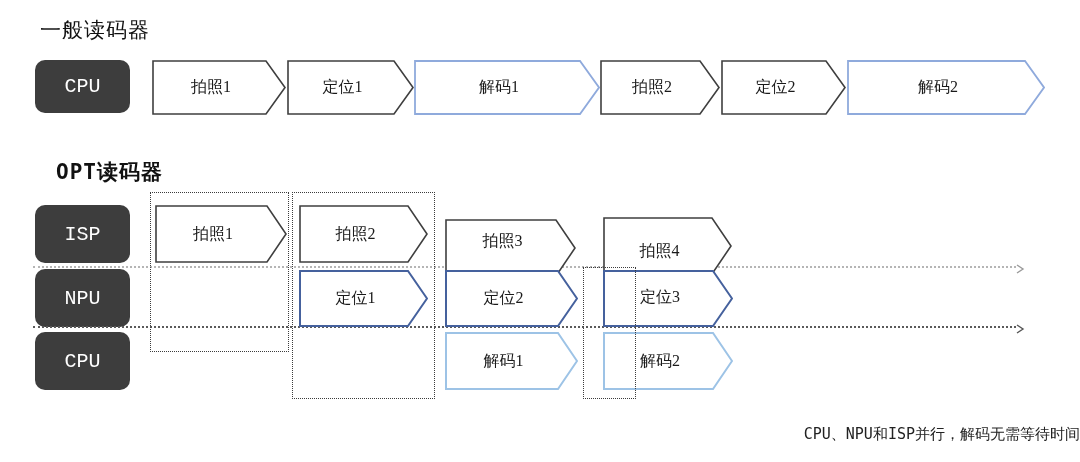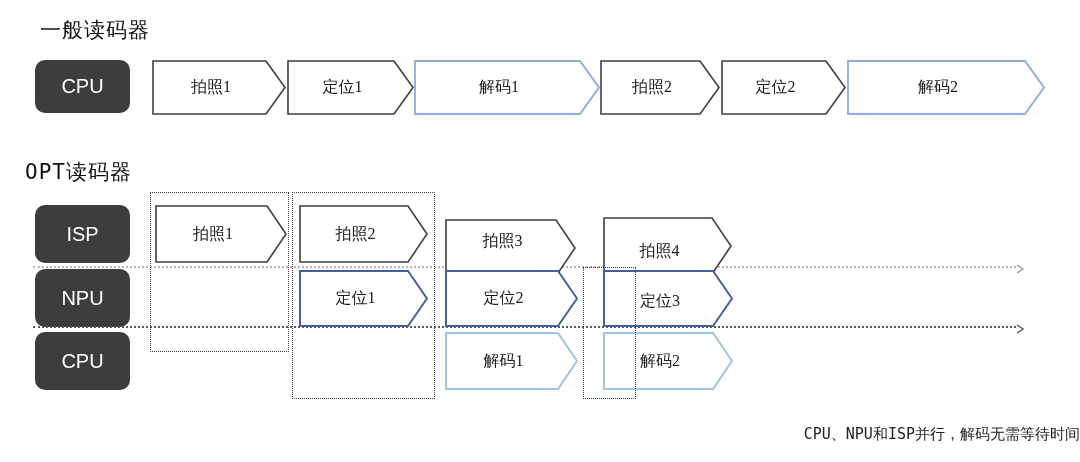--- a/index.html
+++ b/index.html
@@ -9,21 +9,21 @@
     color:#1a1a1a;overflow:hidden;padding-left:31px;
   }
   .sec-title{
     position:absolute;font-size:21px;letter-spacing:1px;
     font-family:"DejaVu Sans Mono","Liberation Serif",serif;
     color:#111;white-space:nowrap;
   }
   .lane{
     position:absolute;left:35px;width:95px;background:#3d3d3d;border-radius:10px;
     display:flex;align-items:center;justify-content:center;
-    color:#fff;font-size:20px;font-family:Liberation Sans, sans-serif;
+    color:#fff;font-size:20px;font-family:Liberation Mono, monospace;
   }
   .block{position:absolute;}
   .block svg{position:absolute;left:0;top:0;display:block;}
   .block .lbl{
     position:absolute;left:0;top:0;right:16px;bottom:0;
     display:flex;align-items:center;justify-content:center;
     font-size:16px;white-space:nowrap;
   }
   .axis{position:absolute;height:0;}
   .axis1{border-top:2px dotted #b5b5b5;}
@@ -77,21 +77,21 @@
       </svg>
     <span class="lbl">定位2</span>
   </div>
   <div class="block" style="left:847px;top:60px;width:198px;height:55px;">
     <svg width="198" height="55" viewBox="0 0 198 55">
         <polygon points="1,1 178,1 197,27.5 178,54 1,54" fill="#ffffff" stroke="#8faadc" stroke-width="1.8"></polygon>
       </svg>
     <span class="lbl">解码2</span>
   </div>
 
-  <div class="sec-title" style="left:25px;top:158px;">OPT读码器</div>
+  <div class="sec-title" style="left:56px;top:158px;font-weight:bold;">OPT读码器</div>
 
   <div class="lane" style="top:205px;height:58px;">
     <span>ISP</span>
   </div>
   <div class="lane" style="top:269px;height:58px;">
     <span>NPU</span>
   </div>
   <div class="lane" style="top:332px;height:58px;">
     <span>CPU</span>
   </div>
@@ -139,21 +139,21 @@
         <polygon points="1,1 109,1 128,28.5 109,56 1,56" fill="#ffffff" stroke="#45619d" stroke-width="2"></polygon>
       </svg>
     <span class="lbl">定位1</span>
   </div>
   <div class="block" style="left:445px;top:270px;width:133px;height:57px;">
     <svg width="133" height="57" viewBox="0 0 133 57">
         <polygon points="1,1 113,1 132,28.5 113,56 1,56" fill="#ffffff" stroke="#45619d" stroke-width="2"></polygon>
       </svg>
     <span class="lbl">定位2</span>
   </div>
-  <div class="block" style="left:603px;top:270px;width:130px;height:62px;">
+  <div class="block" style="left:603px;top:270px;width:130px;height:54px;">
     <svg width="130" height="57" viewBox="0 0 130 57">
         <polygon points="1,1 110,1 129,28.5 110,56 1,56" fill="#ffffff" stroke="#45619d" stroke-width="2"></polygon>
       </svg>
     <span class="lbl">定位3</span>
   </div>
 
   <div class="block" style="left:445px;top:332px;width:133px;height:58px;">
     <svg width="133" height="58" viewBox="0 0 133 58">
         <polygon points="1,1 113,1 132,29 113,57 1,57" fill="#ffffff" stroke="#9dc3e6" stroke-width="2"></polygon>
       </svg>

